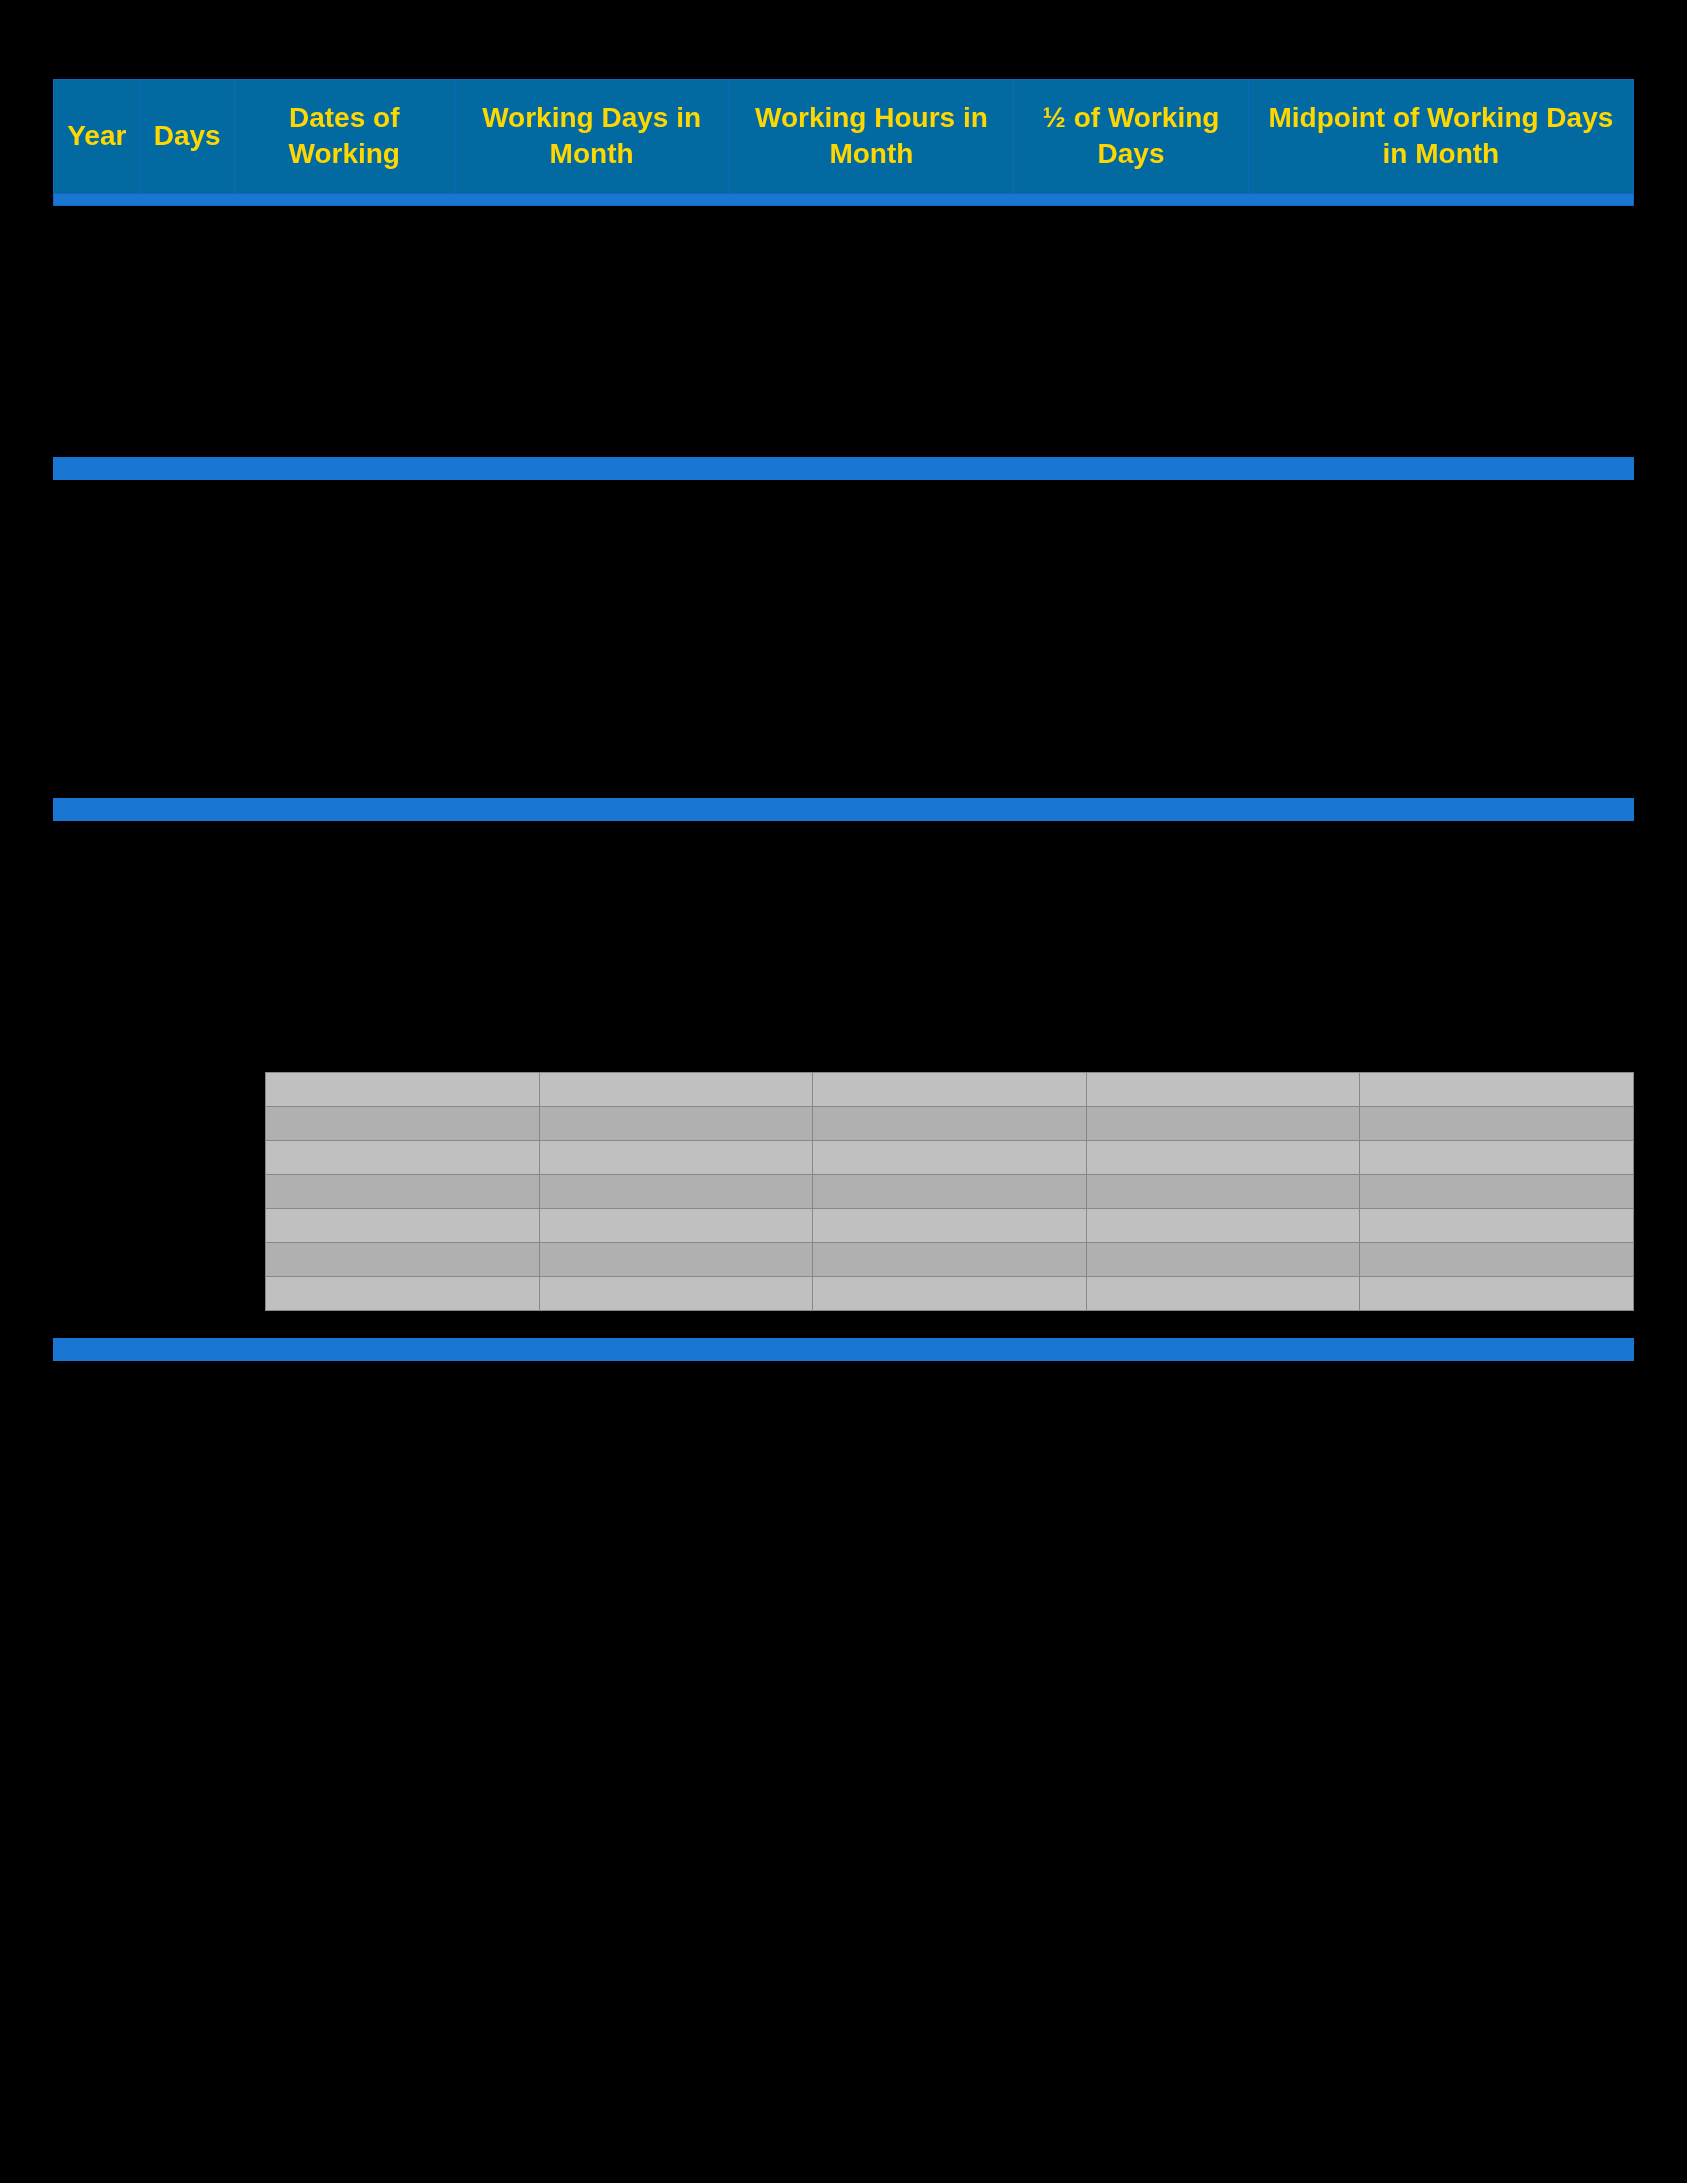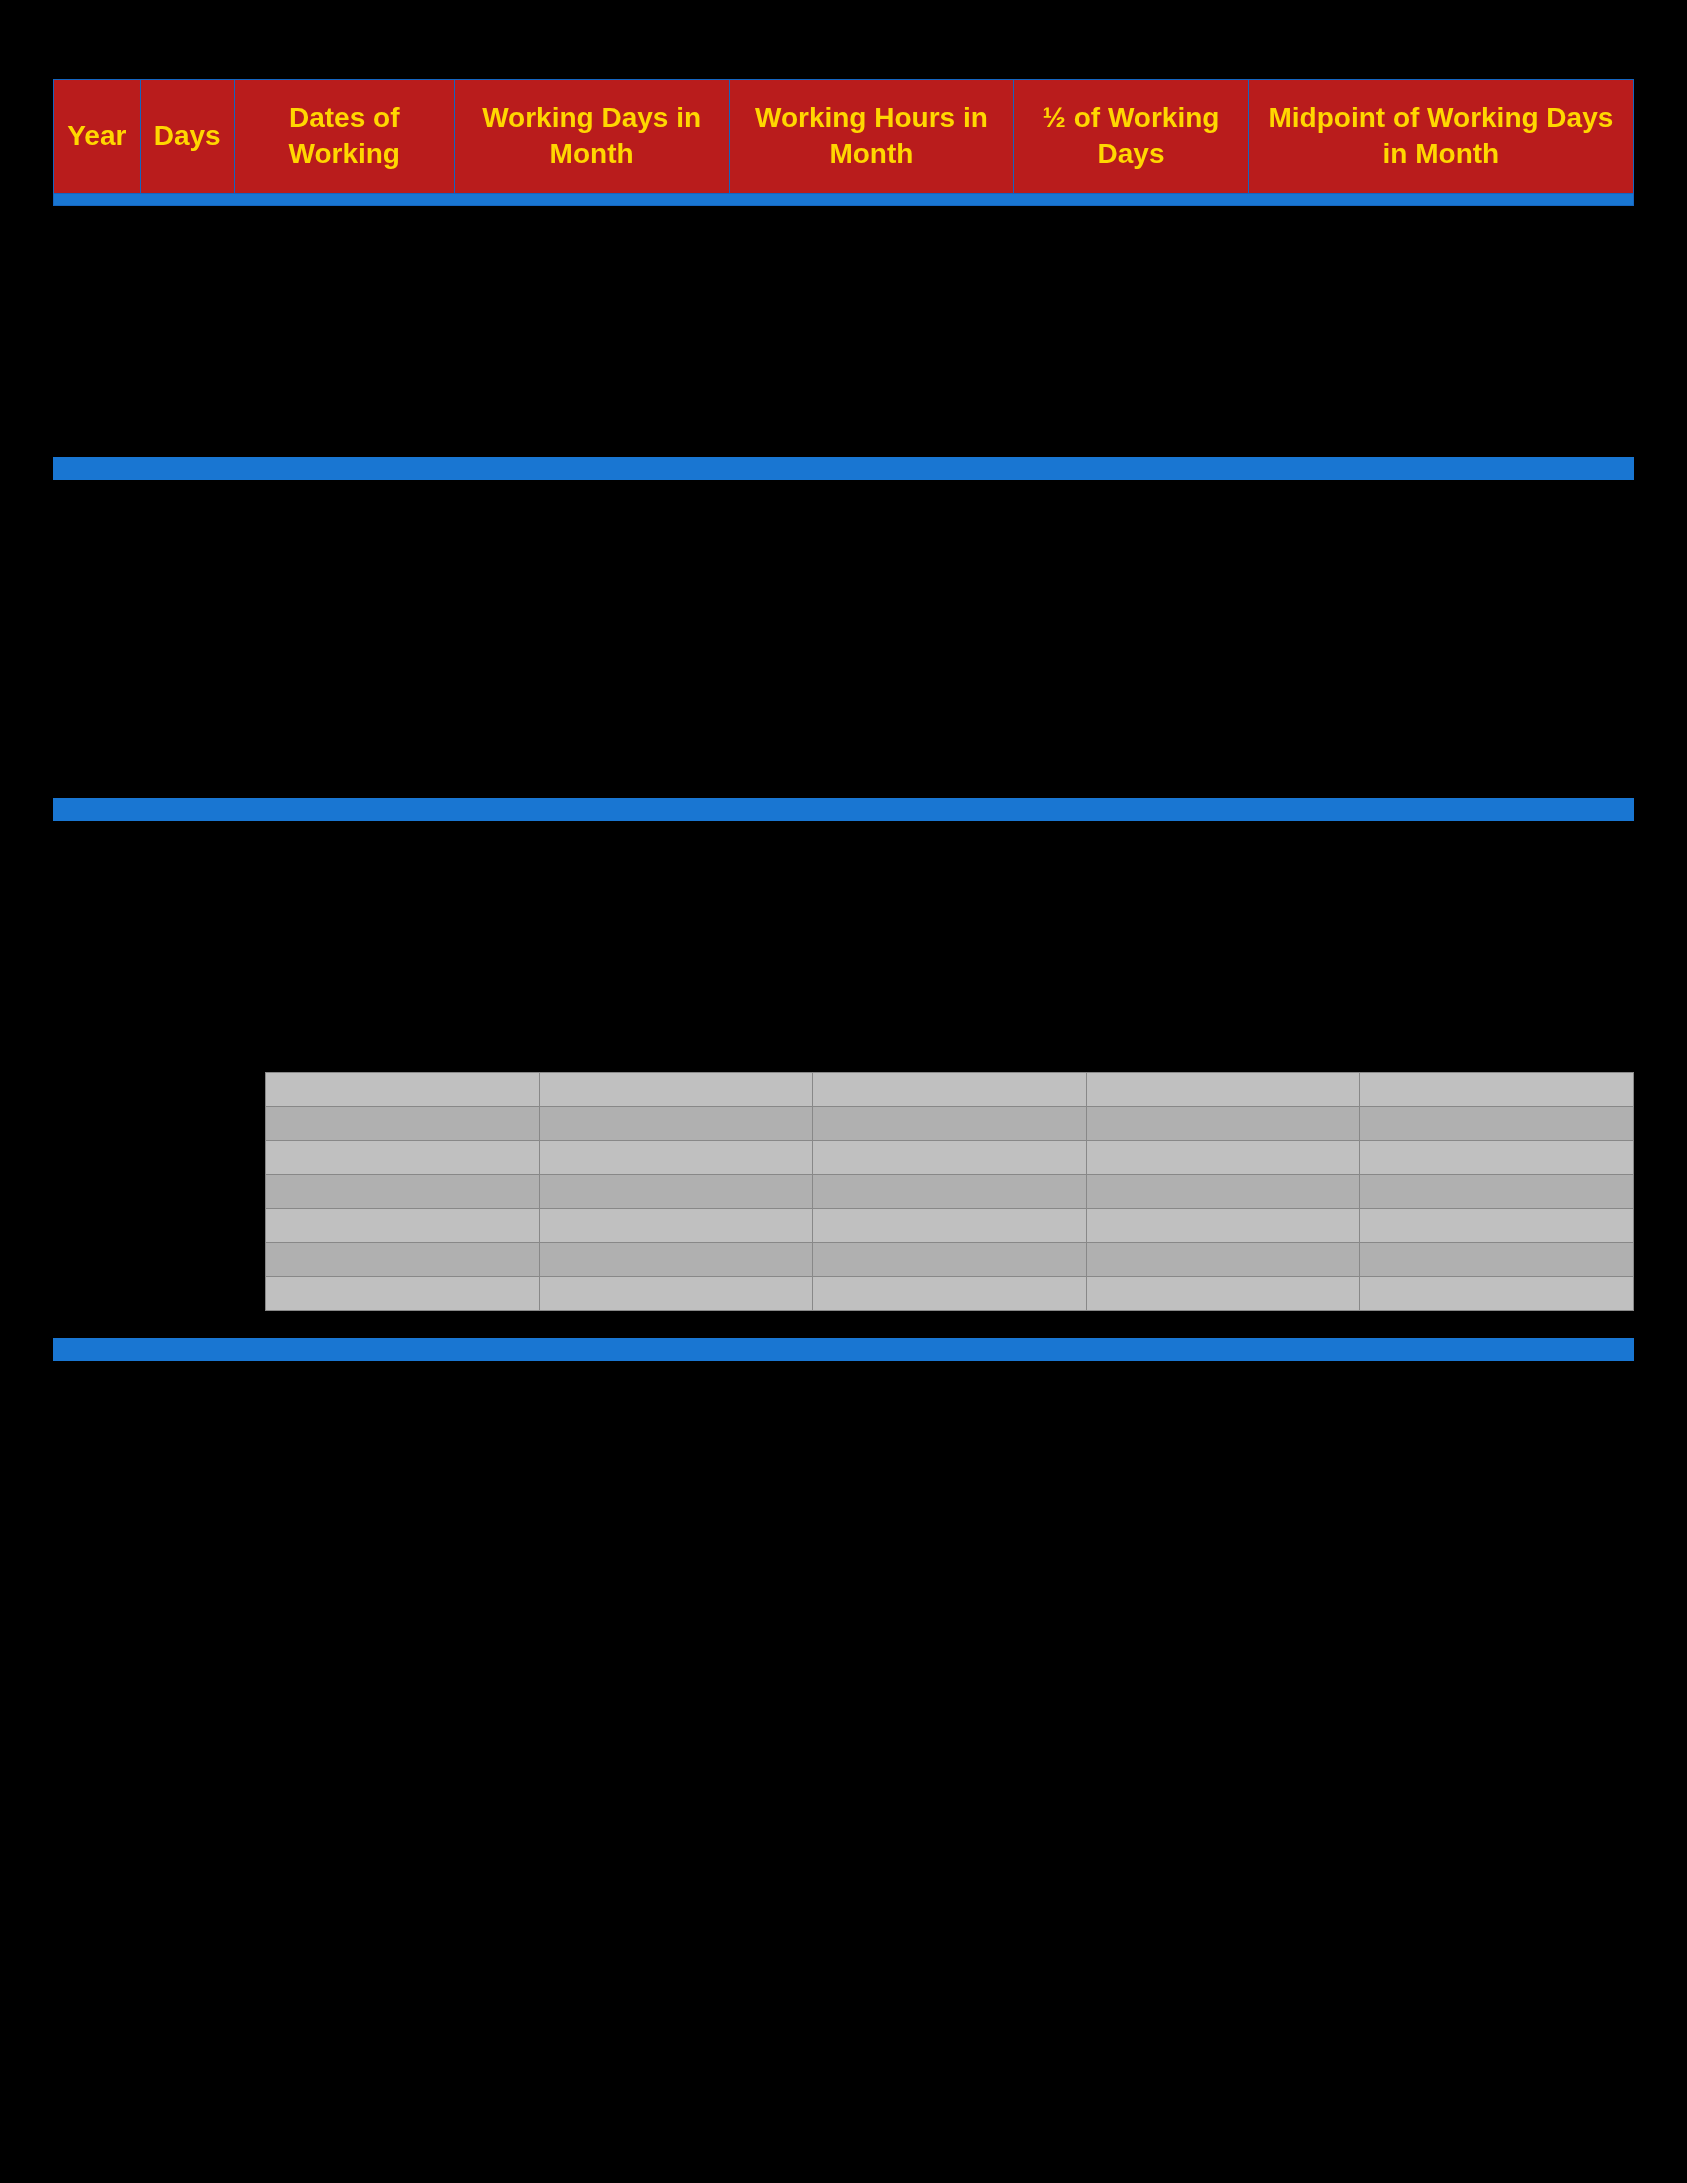--- a/index.html
+++ b/index.html
@@ -28,21 +28,21 @@
       margin-bottom: 40px;
     }
 
     .main-table {
       width: 100%;
       border-collapse: collapse;
       border: 1.3px solid #1565c0;
     }
 
     .main-table thead tr {
-      background-color: #b91c1c;
+      background-color: #0369a1;
     }
 
     .main-table thead th {
       color: #FFD700;
       font-weight: bold;
       font-size: 28px;
       text-align: center;
       padding: 20px 13.2px;
       border: 1.3px solid #1565c0;
       vertical-align: middle;

